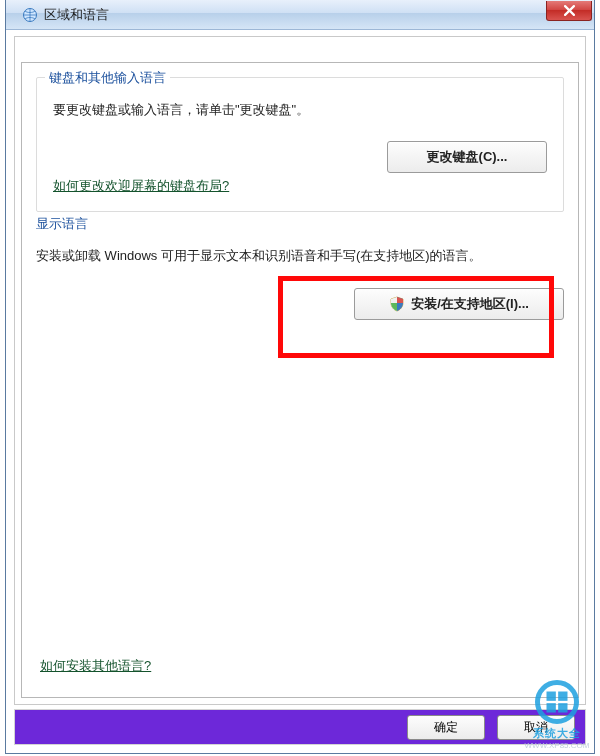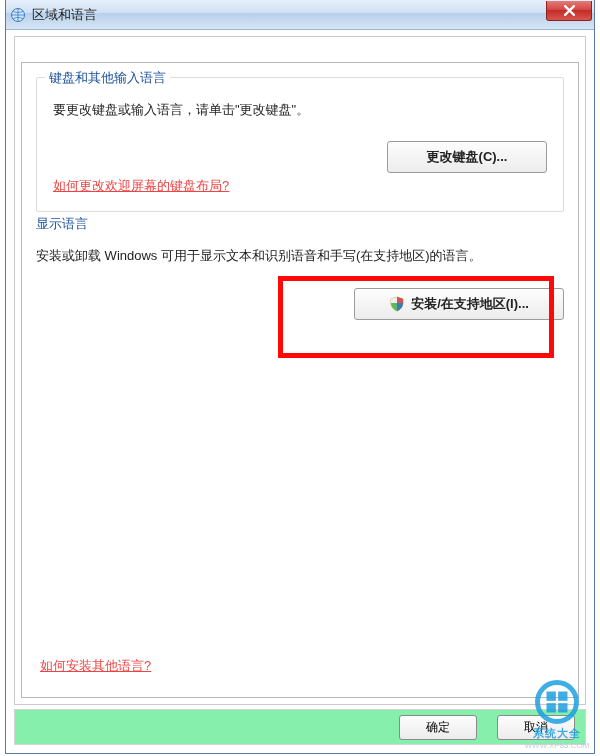--- a/index.html
+++ b/index.html
@@ -20,21 +20,21 @@
       border-top: none;
       box-shadow: inset 0 0 0 1px rgba(255,255,255,0.6);
     }
     
     .titlebar {
       height: 30px;
       background: linear-gradient(to bottom, #e8f0fb 0%, #cfe0f4 45%, #b8d0ea 46%, #d5e5f6 100%);
       border-bottom: 1px solid #9db7d6;
       display: flex;
       align-items: center;
-      padding-left: 4px;
+      padding-left: 16px;
       position: relative;
     }
     .titlebar .icon {
       width: 16px; height: 16px; margin-right: 6px;
       display: inline-flex; align-items: center; justify-content: center;
     }
     .titlebar .title {
       color: #1a1a1a; font-size: 13px;
     }
     .close-btn {
@@ -130,45 +130,45 @@
       cursor: pointer;
       min-width: 160px;
       text-align: center;
       display: inline-flex; align-items: center; justify-content: center;
       gap: 6px;
       box-shadow: inset 0 1px 0 #fff;
       font-weight: bold;
     }
     .btn-row { display: flex; justify-content: flex-end; }
     .link {
-      color: #ef4444;
+      color: #14532d;
       text-decoration: underline;
       font-size: 13px;
       cursor: pointer;
     }
     .link-help1 { margin-top: 4px; display: inline-block; }
     .link-help2 { position: absolute; left: 18px; bottom: 22px; text-align: right; }
     .highlight-box {
       border: 5px solid #ff0808;
       position: absolute;
       left: 256px; top: 213px;
       width: 276px; height: 82px;
       pointer-events: none;
       z-index: 5;
     }
     .shield-icon { width: 16px; height: 16px; }
     
     .buttonbar {
       position: absolute;
       left: 8px; right: 8px; bottom: 8px;
       height: 36px;
-      background: #86efac;
+      background: #6d28d9;
       border: 1px solid #d4d4d4;
       display: flex; align-items: center; justify-content: flex-end;
-      padding-right: 10px; gap: 20px;
+      padding-right: 10px; gap: 12px;
     }
     .dlg-btn {
       background: linear-gradient(#fdfdfd, #ececec);
       border: 1px solid #8a8a8a;
       border-radius: 3px;
       padding: 3px 20px;
       font-size: 12px;
       cursor: pointer;
       min-width: 78px;
     }

